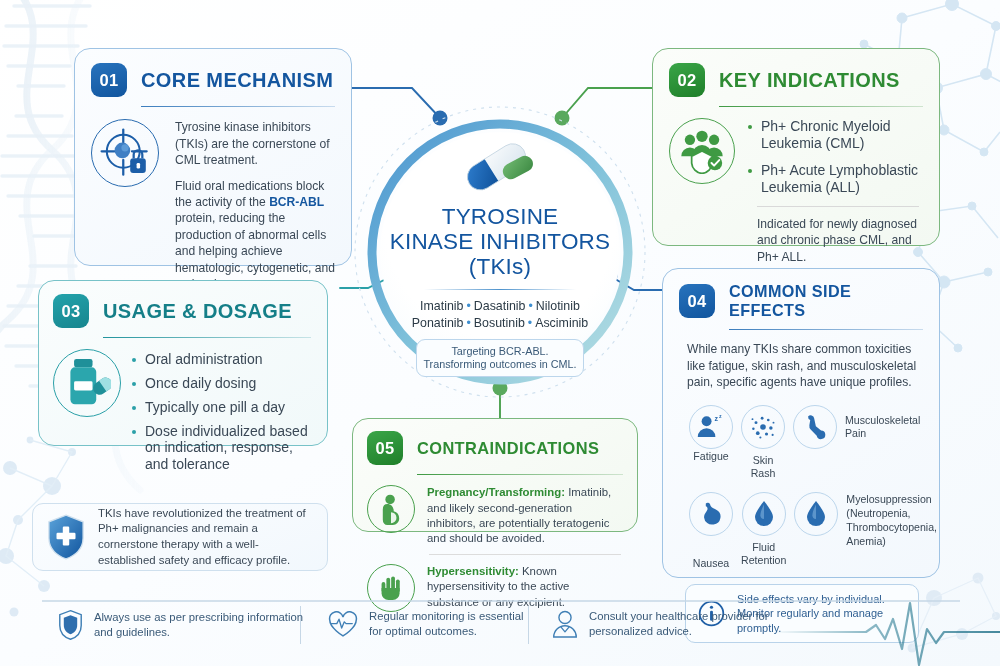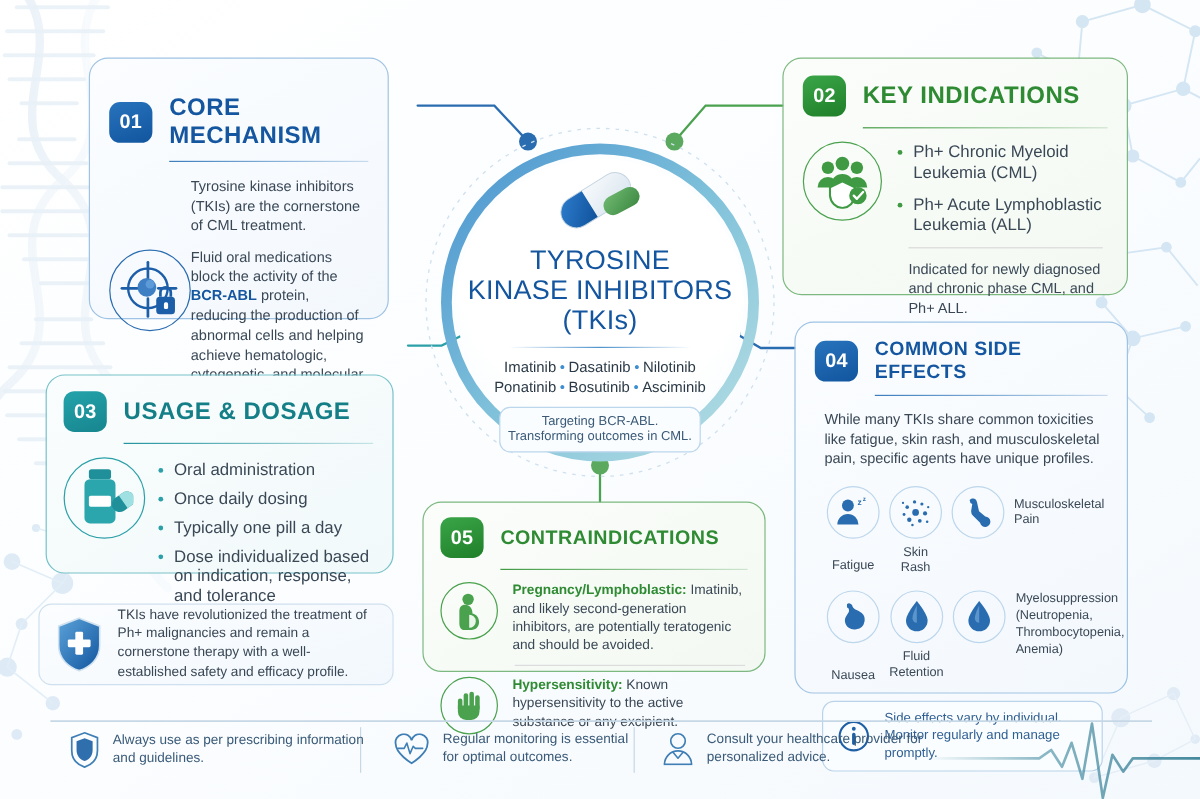--- a/index.html
+++ b/index.html
@@ -16,21 +16,21 @@
   .bg-layer { position:absolute; inset:0; pointer-events:none; }
 
   
   .card {
     position:absolute;
     border-radius:16px;
     border:1.3px solid #9fc3e4;
     background:linear-gradient(150deg,#fbfdff 0%,#f3f8fd 100%);
   }
   .card.green { border-color:#7cb87f; background:linear-gradient(150deg,#fbfdfa 0%,#f3f9f2 100%); }
-  .card.teal  { border-color:#77c2c8; background:linear-gradient(150deg,#fafdfd 0%,#f1f9fa 100%);margin-top:32px; }
+  .card.teal  { border-color:#77c2c8; background:linear-gradient(150deg,#fafdfd 0%,#f1f9fa 100%); }
   .card.blue  { border-color:#9fc3e4; }
 
   .card-head { display:flex; align-items:center; gap:14px; }
   .badge {
     width:36px; height:34px; border-radius:9px;
     display:flex; align-items:center; justify-content:center;
     color:#fff; font-weight:700; font-size:16.5px; letter-spacing:.2px;
     flex:none;
   }
   .badge.b-blue { background:linear-gradient(160deg,#2873bd,#11559e); }
@@ -279,28 +279,28 @@
       <circle cx="500" cy="388" r="7.5" fill="#5aa95e"></circle>
     </g>
 
     <g>
       <circle cx="500" cy="252" r="145" fill="none" stroke="#cfe0ee" stroke-width="1.1" stroke-dasharray="3 5"></circle>
       <circle cx="500" cy="252" r="128" fill="none" stroke="url(#ringG)" stroke-width="9"></circle>
       <circle cx="500" cy="252" r="118" fill="#ffffff" opacity="0.0"></circle>
     </g>
   </svg>
 
-  <div class="card blue" style="left:74px; top:48px; width:250px; height:218px; padding:30px 16px 0 16px;">
+  <div class="card blue" style="left:74px; top:48px; width:278px; height:218px; padding:14px 16px 0 16px;">
     <div class="card-head">
       <div class="badge b-blue">01</div>
       <div class="card-title t-blue">CORE MECHANISM</div>
     </div>
     <div class="rule blue" style="margin-left:50px;"></div>
 
-    <div style="display:flex; gap:0; margin-top:12px;align-items:center;">
+    <div style="display:flex; gap:16px; margin-top:12px;">
       <div class="icon-well ring-blue" style="width:68px; height:68px;">
         <svg viewBox="0 0 60 60" width="52" height="52">
           <circle cx="28" cy="28" r="19" fill="none" stroke="#1c5ea8" stroke-width="2.3"></circle>
           <line x1="28" y1="3" x2="28" y2="18" stroke="#1c5ea8" stroke-width="2.6" stroke-linecap="round"></line>
           <line x1="28" y1="38" x2="28" y2="55" stroke="#1c5ea8" stroke-width="2.6" stroke-linecap="round"></line>
           <line x1="3" y1="28" x2="18" y2="28" stroke="#1c5ea8" stroke-width="2.6" stroke-linecap="round"></line>
           <line x1="38" y1="28" x2="55" y2="28" stroke="#1c5ea8" stroke-width="2.6" stroke-linecap="round"></line>
           <circle cx="27" cy="27" r="9" fill="#3f7fc4"></circle>
           <circle cx="30" cy="24" r="4.2" fill="#5d9bd8"></circle>
           <rect x="36" y="36" width="18" height="17" rx="3.4" fill="#1c5ea8"></rect>
@@ -380,21 +380,21 @@
   <div class="card blue" style="left:662px; top:268px; width:278px; height:310px; padding:13px 16px 0 16px;">
     <div class="card-head">
       <div class="badge b-blue">04</div>
       <div class="card-title t-blue" style="font-size:16.2px;">COMMON SIDE EFFECTS</div>
     </div>
     <div class="rule blue" style="margin-left:50px;"></div>
 
     <div class="body-text" style="margin:11px 0 0 8px; width:236px;">While many TKIs share common toxicities like fatigue, skin rash, and musculoskeletal pain, specific agents have unique profiles.</div>
 
     <div style="display:flex; gap:8px; margin:14px 0 0 10px; align-items:flex-start;">
-      <div style="width:66px; display:flex; flex-direction:column; align-items:center; gap:16px;">
+      <div style="width:66px; display:flex; flex-direction:column; align-items:center; gap:1px;">
         <div class="icon-well ring-soft" style="width:44px; height:44px;">
           <svg viewBox="0 0 34 30" width="30" height="27">
             <circle cx="12" cy="9" r="5.6" fill="#2a6cb0"></circle>
             <path d="M2,27 a10,10 0 0 1 20,0 z" fill="#2a6cb0"></path>
             <text x="21" y="9" font-size="8" font-family="Liberation Sans, sans-serif" fill="#2a6cb0" font-weight="700">z</text>
             <text x="26" y="5" font-size="6" font-family="Liberation Sans, sans-serif" fill="#2a6cb0" font-weight="700">z</text>
           </svg>
         </div>
         <div class="se-label">Fatigue</div>
       </div>
@@ -466,37 +466,37 @@
         <circle cx="16" cy="8.6" r="1.9" fill="#1f5fa6"></circle>
         <rect x="14.3" y="12.6" width="3.4" height="12" rx="1.6" fill="#1f5fa6"></rect>
       </svg>
       <div class="ib-text">
         <div>Side effects vary by individual.</div>
         <div>Monitor regularly and manage promptly.</div>
       </div>
     </div>
   </div>
 
-  <div class="card green" style="left:352px; top:418px; width:286px; height:142px; padding:12px 14px 0 14px;">
+  <div class="card green" style="left:352px; top:418px; width:286px; height:114px; padding:12px 14px 0 14px;">
     <div class="card-head">
       <div class="badge b-green">05</div>
       <div class="card-title t-green" style="font-size:16.4px;">CONTRAINDICATIONS</div>
     </div>
     <div class="rule green" style="margin-left:50px;"></div>
 
     <div class="ci-row" style="margin-top:10px;">
       <div class="icon-well ring-green" style="width:48px; height:48px;">
         <svg viewBox="0 0 26 34" width="24" height="31">
           <circle cx="12" cy="6" r="5.2" fill="#4aa14e"></circle>
           <path d="M9,11 c4,0 7,3 7,8 c4,1 6,4 6,8 c0,4 -3,7 -7,7 l-6,0 c-3,0 -5,-2 -5,-6 l0,-11 c0,-4 2,-6 5,-6 z" fill="#4aa14e"></path>
           <path d="M13,20 a6,6 0 0 1 6,6 a6,6 0 0 1 -6,6 z" fill="#eaf6ea"></path>
         </svg>
       </div>
       <div class="ci-text" style="width:212px;">
-        <span class="ci-term">Pregnancy/Lymphoblastic:</span><span> Imatinib, and likely second-generation inhibitors, are potentially teratogenic and should be avoided.</span>
+        <span class="ci-term">Pregnancy/Transforming:</span><span> Imatinib, and likely second-generation inhibitors, are potentially teratogenic and should be avoided.</span>
       </div>
     </div>
 
     <div class="dash-rule" style="margin:8px 2px 0 62px; background:#dcdcdc;"></div>
 
     <div class="ci-row" style="margin-top:9px;">
       <div class="icon-well ring-green" style="width:48px; height:48px;">
         <svg viewBox="0 0 28 30" width="24" height="26">
           <g fill="#4aa14e">
             <rect x="3" y="8" width="4.4" height="12" rx="2.2"></rect>

